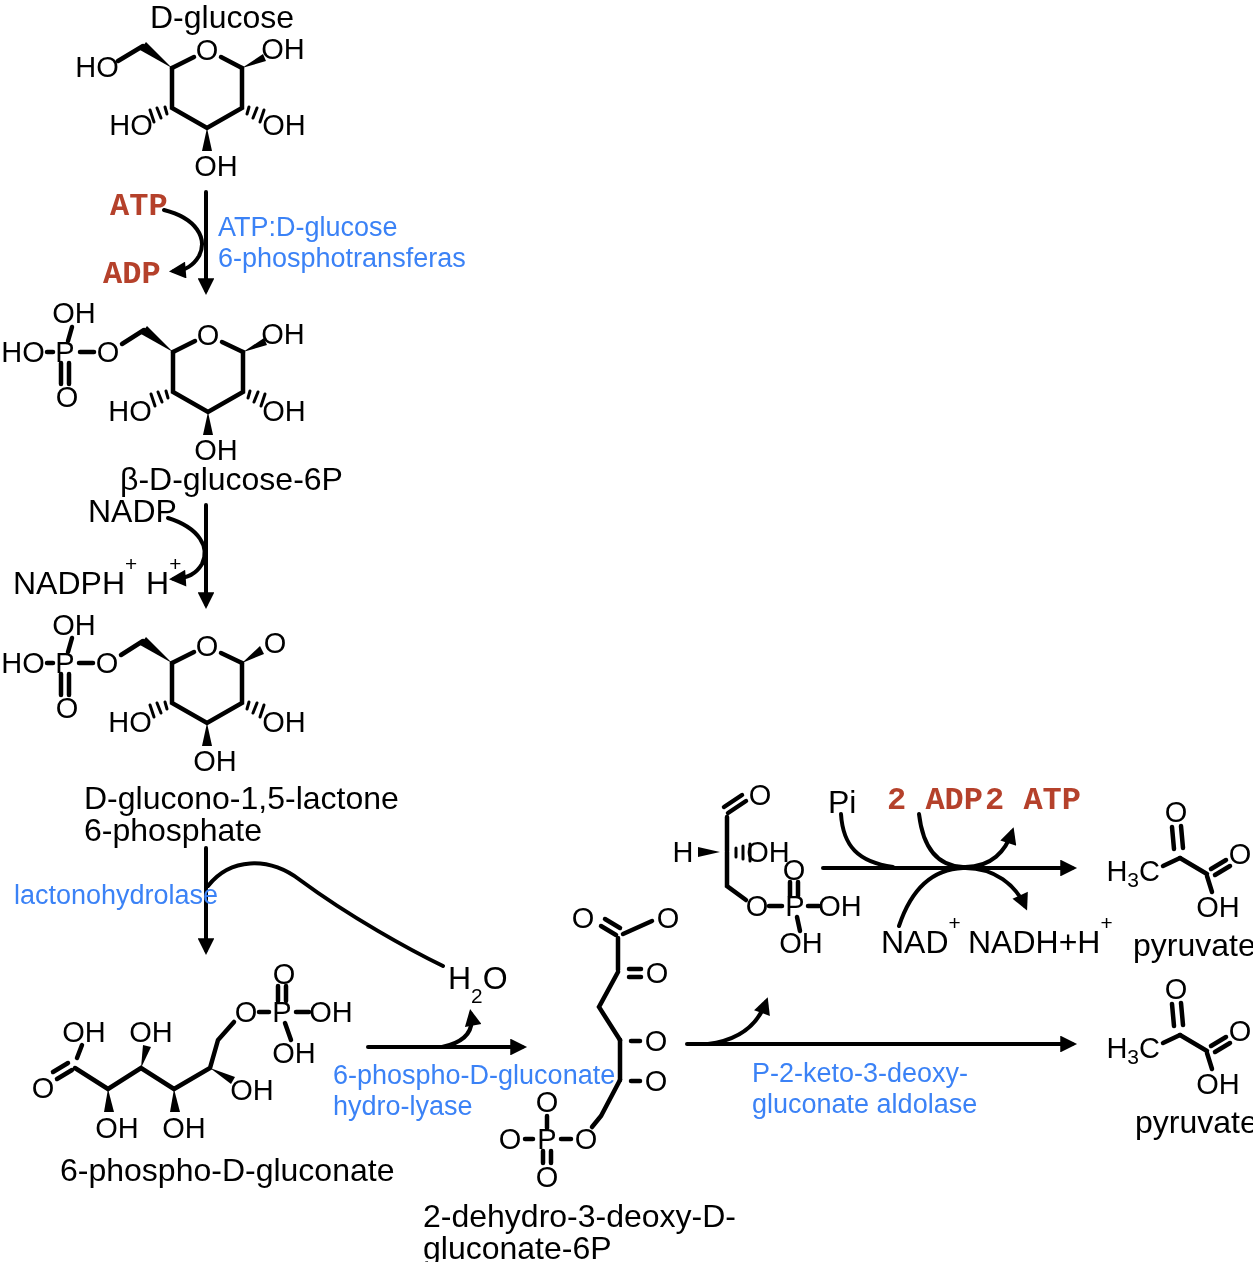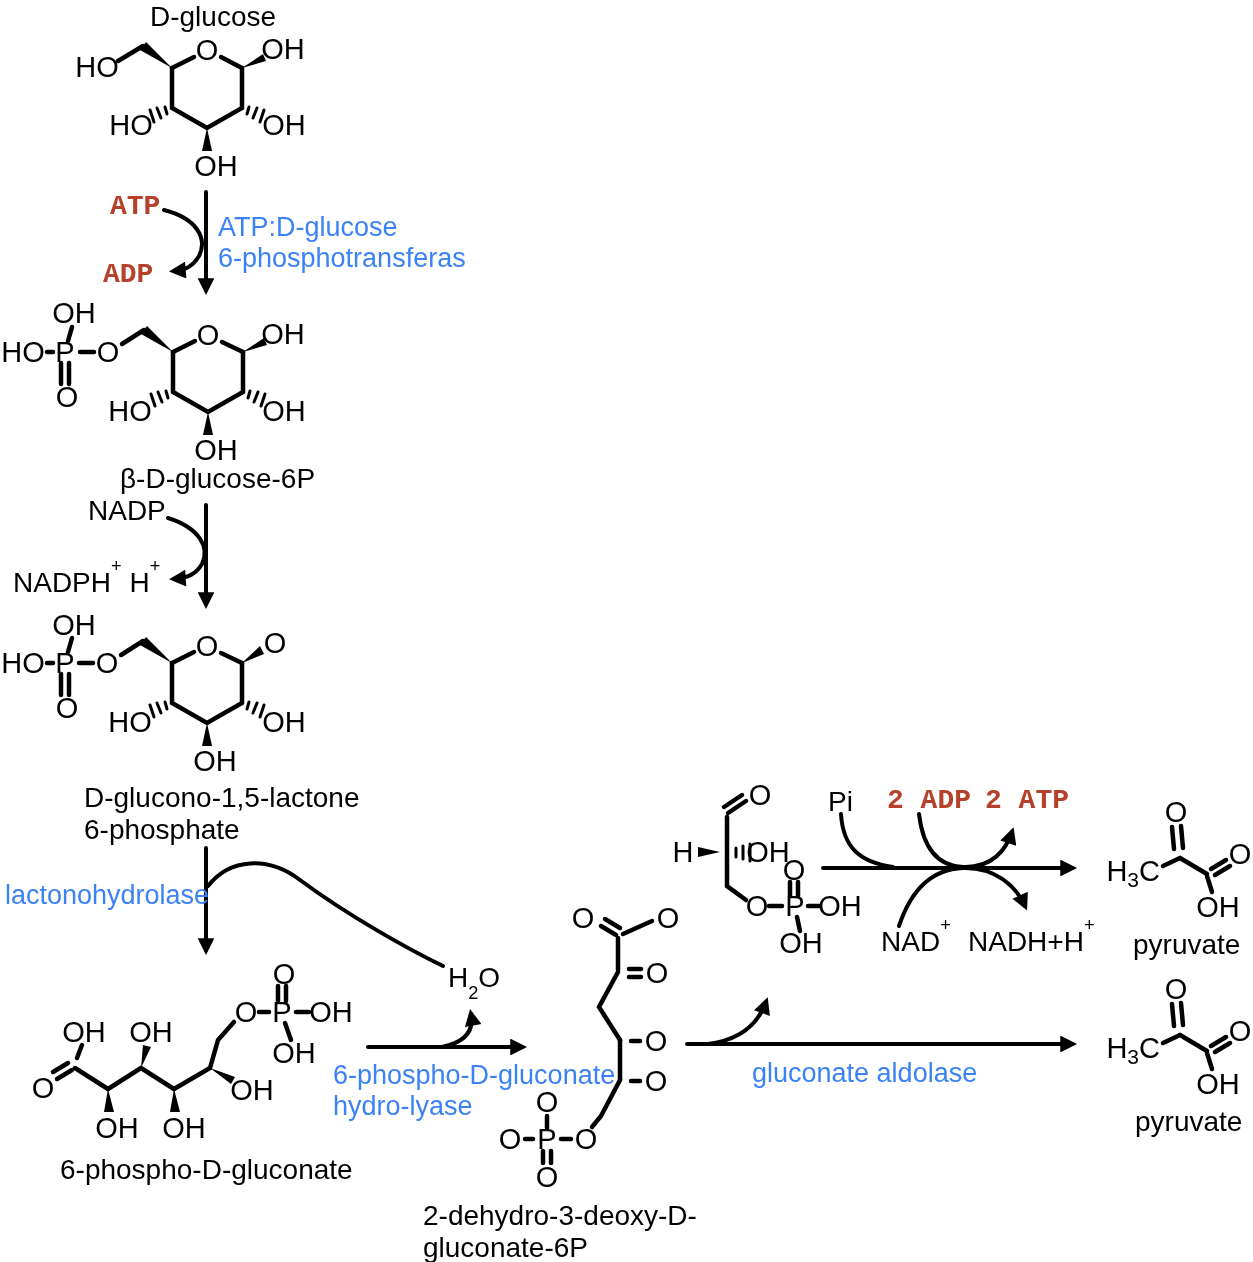--- a/index.html
+++ b/index.html
@@ -1,21 +1,21 @@
 <!DOCTYPE html>
 <html><head>
 <meta charset="utf-8">
 <style>
   html,body{margin:0;padding:0;background:#fff;}
   .stage{
     position:relative;width:1253px;height:1262px;background:#ffffff;
     font-family:"Liberation Sans", sans-serif;color:#000;overflow:hidden;
   }
   .stage svg{position:absolute;left:0;top:0;}
-  .lbl{position:absolute;font-size:28px;line-height:32px;white-space:nowrap;color:#000;}
+  .lbl{position:absolute;font-size:32px;line-height:32px;white-space:nowrap;color:#000;}
   .enzyme{color:#3b82f6;font-size:27px;line-height:31px;}
   .red{color:#b5412b;font-weight:bold;font-family:Liberation Mono, monospace;}
   sup{font-size:0.65em;position:relative;top:-0.55em;line-height:0;}
   sub{font-size:0.65em;position:relative;top:0.3em;line-height:0;}
   text{font-family:"Liberation Sans", sans-serif;font-size:29px;fill:#000;}
 </style>
 </head>
 <body>
 
 <div class="stage">
@@ -264,38 +264,39 @@
 
 <div class="lbl" style="left:120px;top:463px">β-D-glucose-6P</div>
 
 <div class="lbl" style="left:88px;top:495px">NADP</div>
 <div class="lbl" style="left:13px;top:567px"><span>NADPH</span><sup>+</sup><span> H</span><sup>+</sup></div>
 
 <div class="lbl" style="left:84px;top:782px">
   <div>D-glucono-1,5-lactone</div>
   <div>6-phosphate</div>
 </div>
-<div class="lbl enzyme" style="left:5px;top:880px">lactonohydrolase</div>
+<div class="lbl enzyme" style="left:14px;top:880px">lactonohydrolase</div>
 
 <div class="lbl" style="left:448px;top:962px"><span>H</span><sub>2</sub><span>O</span></div>
 
 <div class="lbl" style="left:60px;top:1154px">6-phospho-D-gluconate</div>
 
 <div class="lbl enzyme" style="left:333px;top:1060px">
   <div>6-phospho-D-gluconate</div>
   <div>hydro-lyase</div>
 </div>
 
 <div class="lbl" style="left:423px;top:1200px">
   <div>2-dehydro-3-deoxy-D-</div>
   <div>gluconate-6P</div>
 </div>
 
 
 <div class="lbl enzyme" style="left:752px;top:1058px">
+  <div>P-2-keto-3-deoxy-</div>
   <div>gluconate aldolase</div>
 </div>
 
 <div class="lbl" style="left:828px;top:786px">Pi</div>
 <div class="lbl red" style="left:887px;top:785px">2 ADP</div>
 <div class="lbl red" style="left:985px;top:785px">2 ATP</div>
 <div class="lbl" style="left:881px;top:926px"><span>NAD</span><sup>+</sup></div>
 <div class="lbl" style="left:968px;top:926px"><span>NADH+H</span><sup>+</sup></div>
 
 <div class="lbl" style="left:1133px;top:929px">pyruvate</div>

